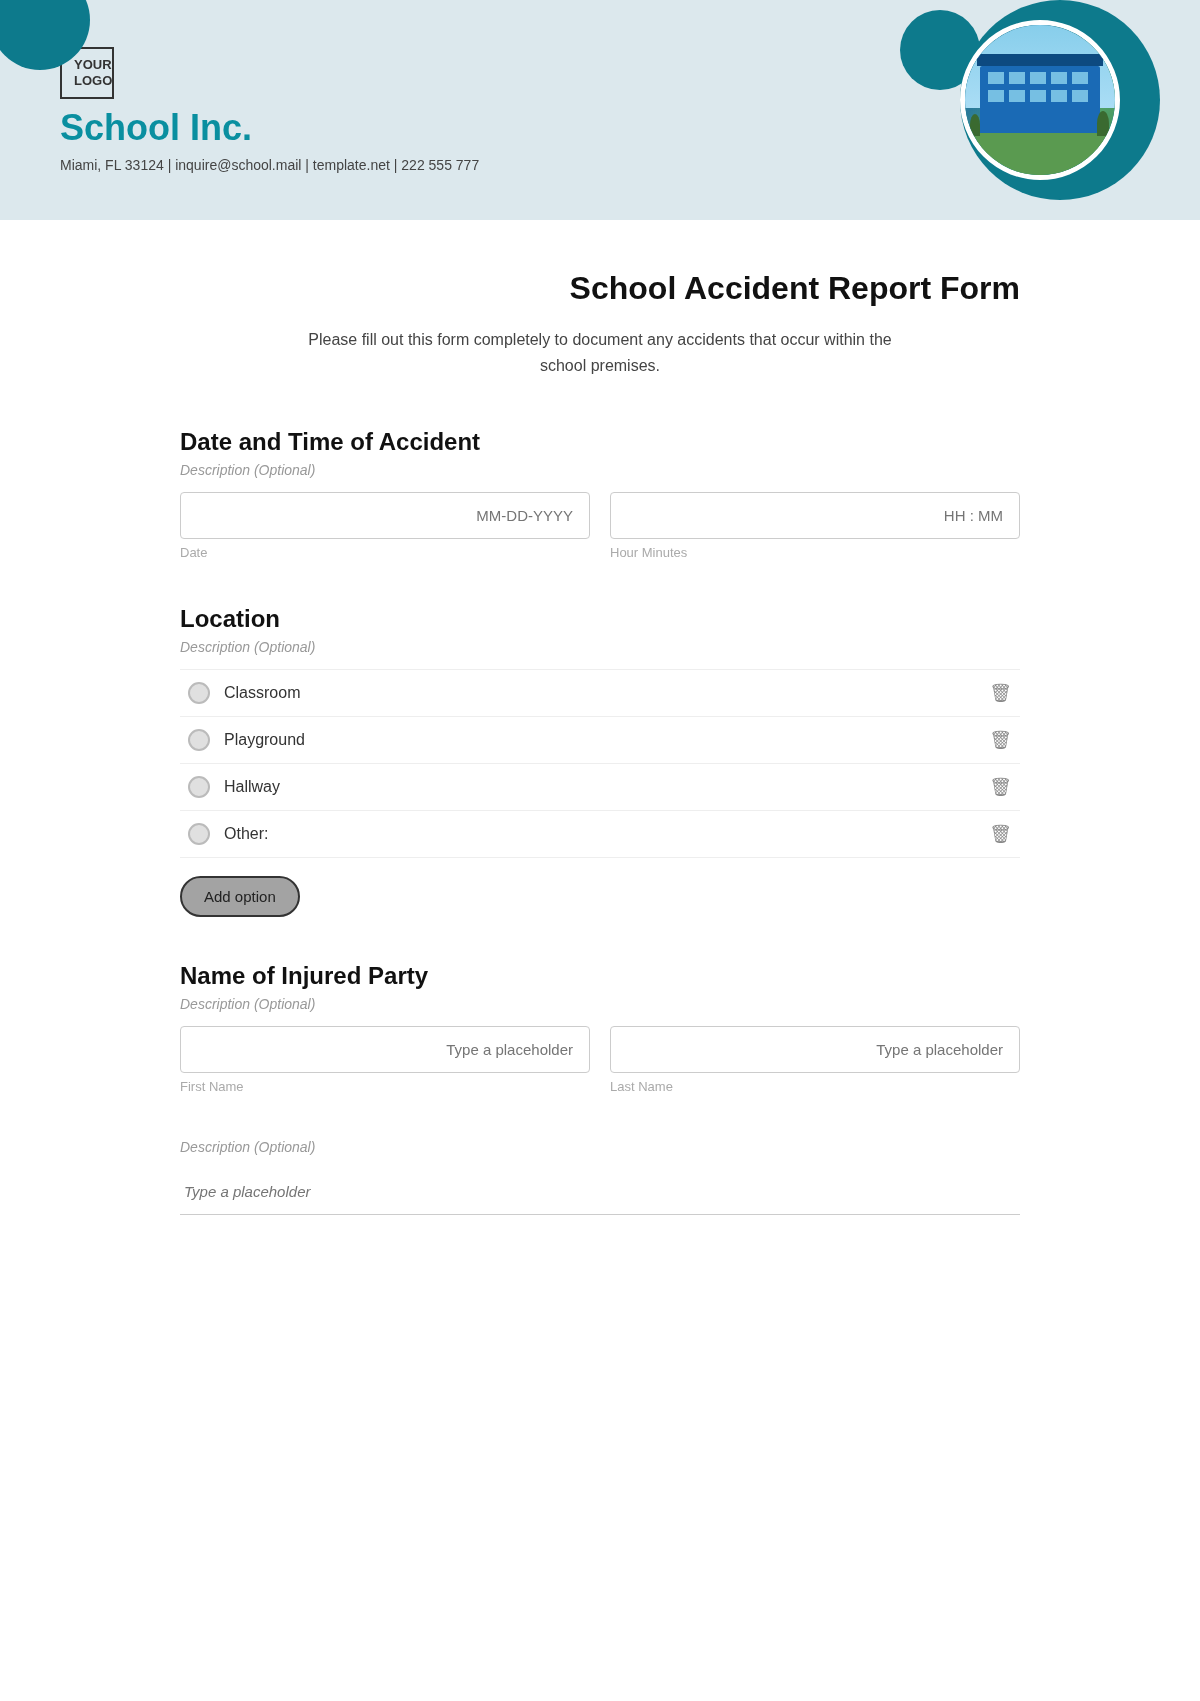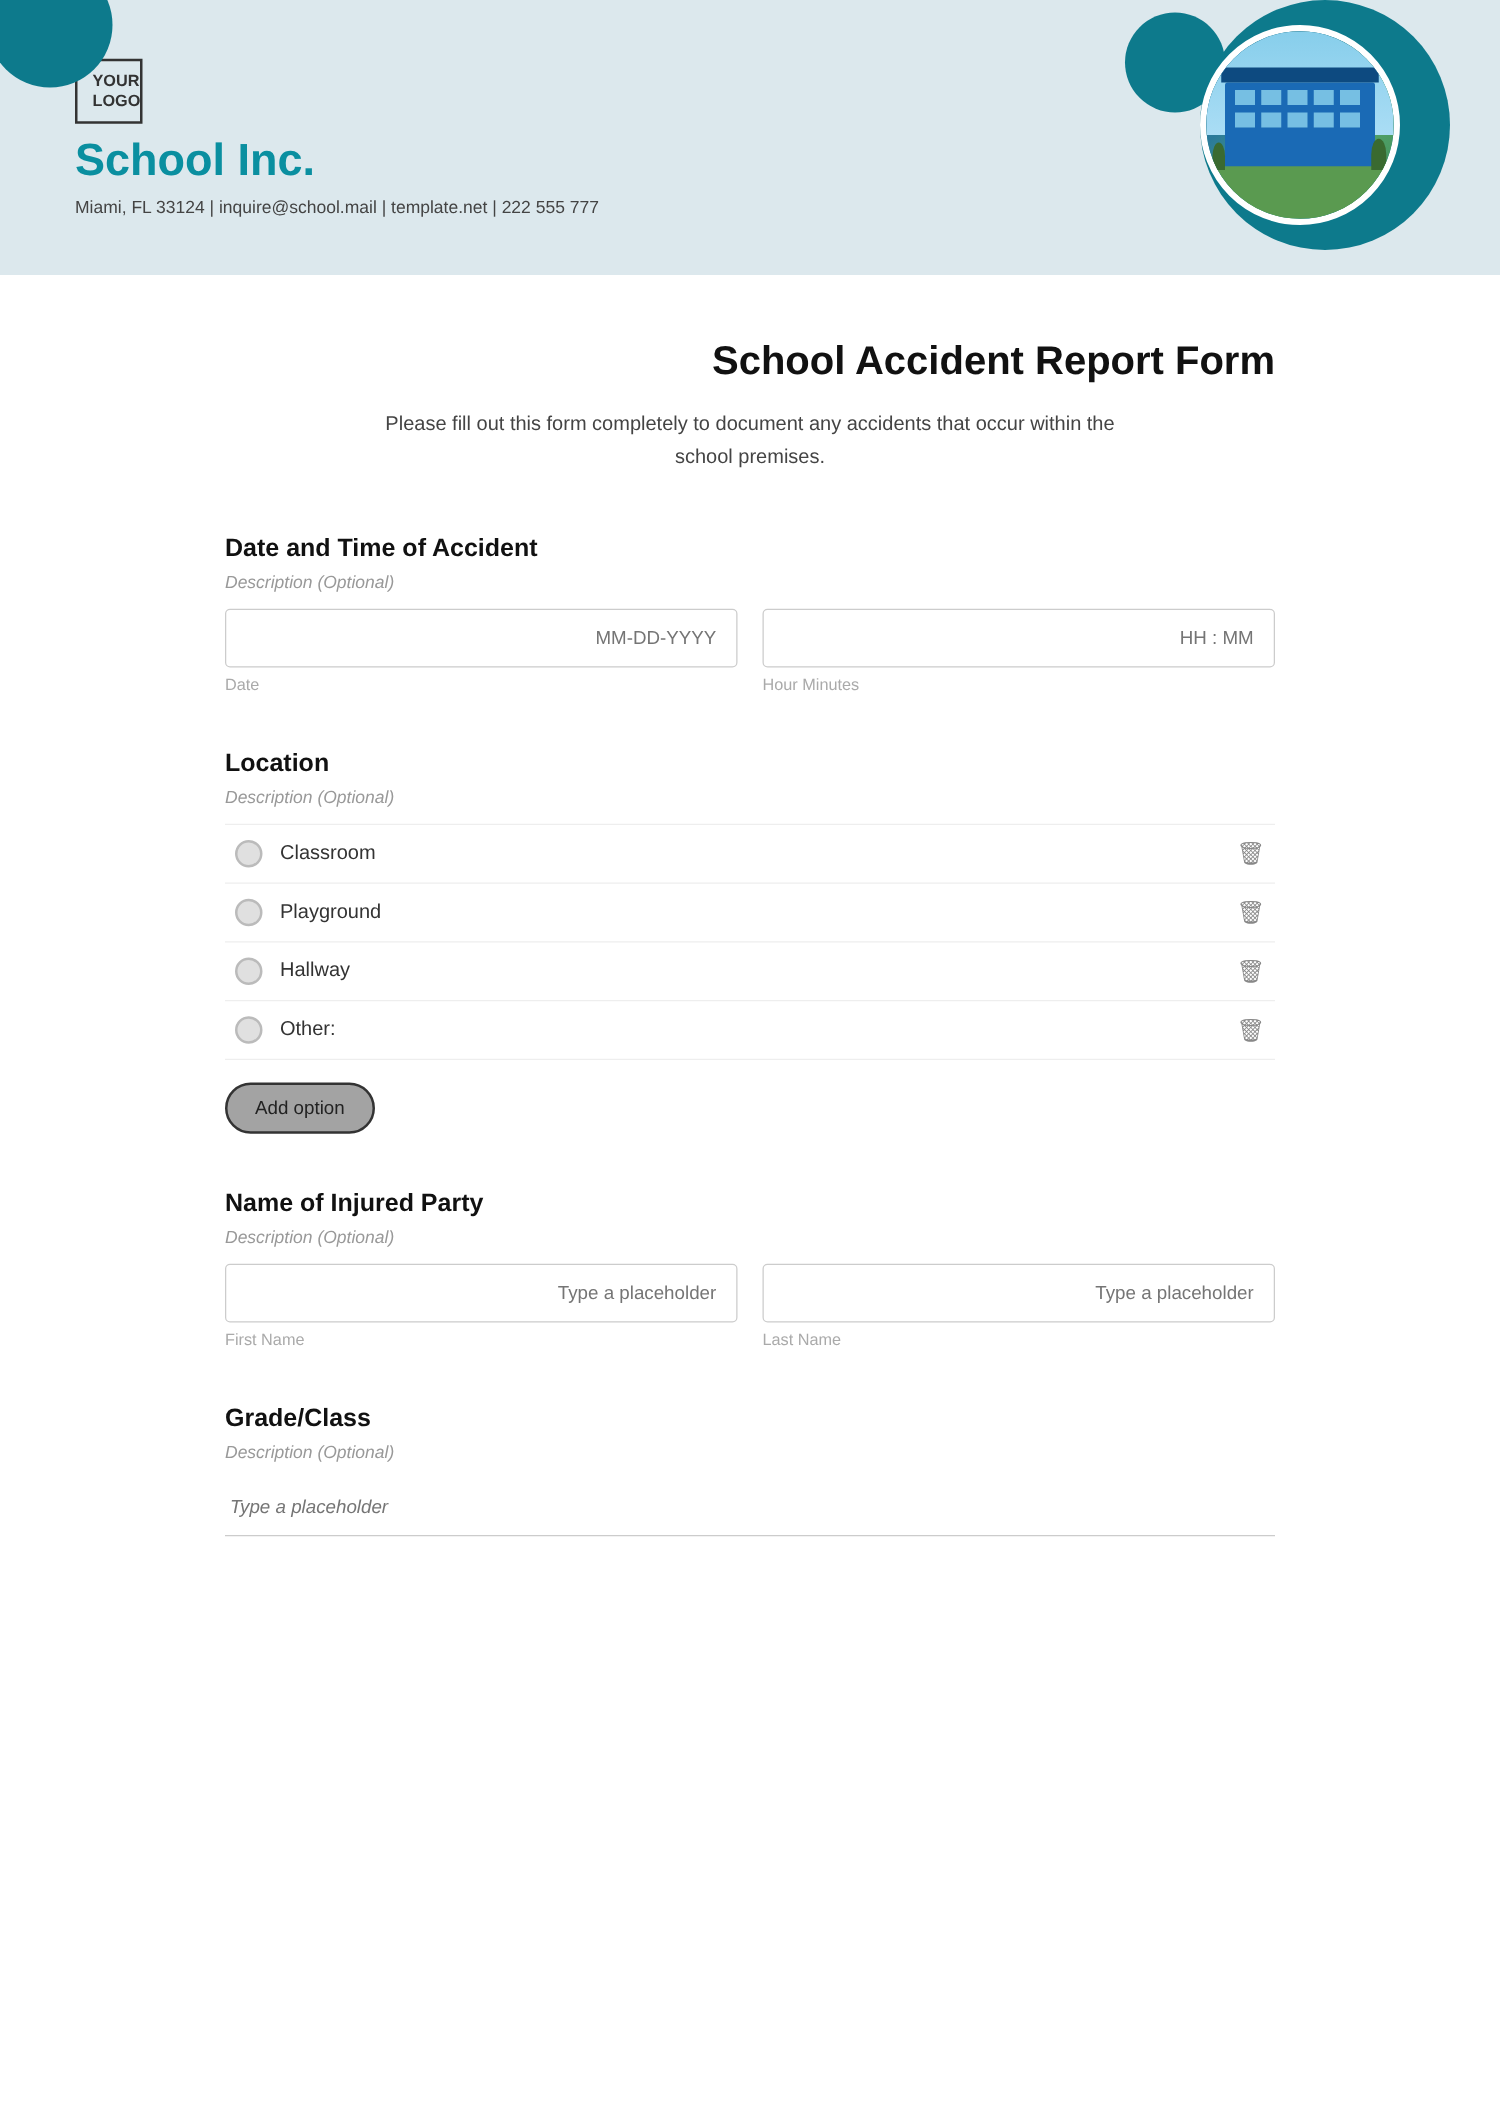--- a/index.html
+++ b/index.html
@@ -143,21 +143,21 @@
       margin-bottom: 50px;
       line-height: 1.6;
     }
 
     
     .section {
       margin-bottom: 45px;
     }
 
     .section-title {
-      font-size: 20px;
+      font-size: 24px;
       font-weight: bold;
       margin-bottom: 6px;
       color: #111;
     }
 
     .section-desc {
       font-size: 14px;
       color: #999;
       font-style: italic;
       margin-bottom: 14px;
@@ -393,18 +393,17 @@
         <span class="input-label">First Name</span>
       </div>
       <div class="input-group">
         <input class="input-field" type="text" placeholder="Type a placeholder" style="">
         <span class="input-label">Last Name</span>
       </div>
     </div>
   </div>
 
   <div class="section">
-    <div class="section-title">Grade/Class</div>
     <div class="section-desc">Description (Optional)</div>
     <input class="input-full" type="text" placeholder="Type a placeholder" style="">
   </div>
 
 </div>
 
 </body></html>

